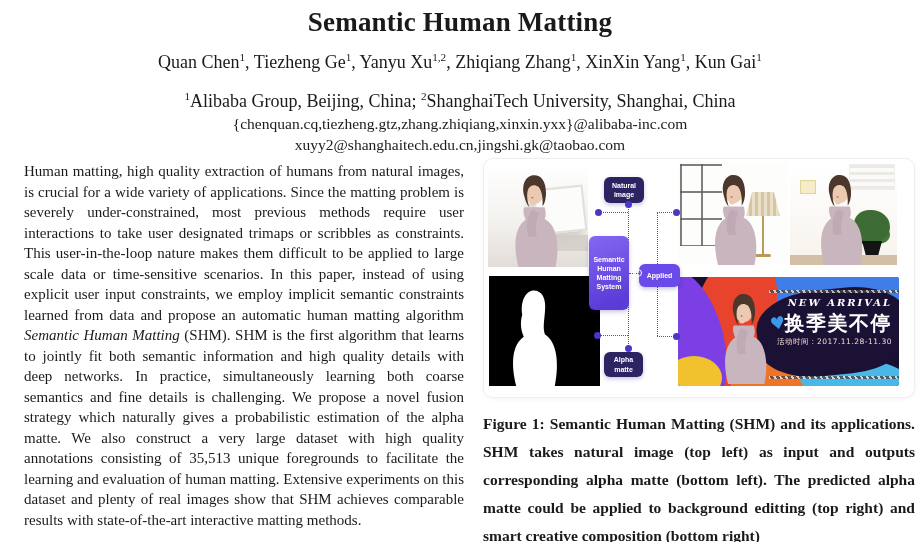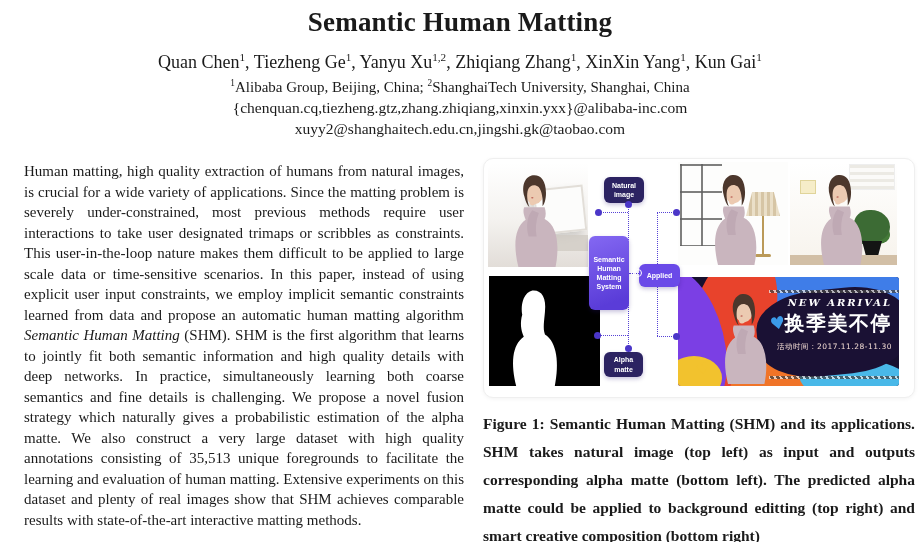--- a/index.html
+++ b/index.html
@@ -4,21 +4,21 @@
 <style>
   * { margin:0; padding:0; box-sizing:border-box; }
   html,body { width:920px; height:542px; background:#ffffff; overflow:hidden;
               font-family:"Liberation Serif", serif; color:#1a1a1a; }
 
   
   .hdr { text-align:center; }
   .title { font-size:27px; font-weight:bold; padding-top:7px; letter-spacing:.2px; }
   .authors { margin-top:14px; font-size:18px; }
   .authors sup, .affil sup { font-size:62%; vertical-align:super; line-height:0; }
-  .affil { margin-top:6px; font-size:15px; }
+  .affil { margin-top:18px; font-size:18px; }
   .email { margin-top:3px; font-size:15.5px; }
 
   
   .abs-col { position:absolute; left:24px; top:153px; width:440px; }
   .abs-col h2 { font-size:17.5px; font-weight:bold; letter-spacing:.4px; }
   .abs-col p { margin-top:8px; font-size:15px; line-height:20.5px; text-align:justify; }
   .abs-col p .it { font-style:italic; }
 
   .fig-col { position:absolute; left:483px; top:158px; width:432px; }
   .fig-card { position:relative; width:432px; height:240px; background:#fff;
@@ -93,21 +93,21 @@
   .stripe { position:absolute; height:3px; width:130px; right:0; opacity:.75;
             background:repeating-linear-gradient(60deg,#e8e8e8 0 2px,#444 2px 5px); }
   .st1 { top:13px; } .st2 { bottom:7px; }
   .b-text { position:absolute; right:7px; top:20px; width:118px; text-align:right; color:#fff;
             font-family:"DejaVu Sans", sans-serif; }
   .b-arrival { font-family:"DejaVu Serif", serif; font-style:italic; font-weight:bold;
                font-size:10px; letter-spacing:2px; }
   .b-head { font-size:20px; font-weight:bold; letter-spacing:1.5px; margin-top:2px; }
   .b-pill { display:inline-block; background:#e8432c; font-size:11px; font-weight:bold;
             letter-spacing:1px; padding:2.5px 7px; border-radius:3px; margin-top:6px; }
-  .b-date { font-size:7.5px; color:#f2dcd4; margin-top:5px; letter-spacing:.5px; }
+  .b-date { font-size:7.5px; color:#f2dcd4; letter-spacing:.5px; }
   .heart { position:absolute; font-family:"DejaVu Sans", sans-serif; }
   .h-blue { left:92px; top:36px; font-size:17px; color:#3b9ae8; transform:rotate(-12deg); }
   .h-yellow { left:18px; bottom:8px; font-size:15px; color:#f2c22e; transform:rotate(-10deg); }
 </style>
 </head>
 <body>
 
 <svg width="0" height="0" style="position:absolute" aria-hidden="true">
   <defs>
     <g id="woman-shape">

